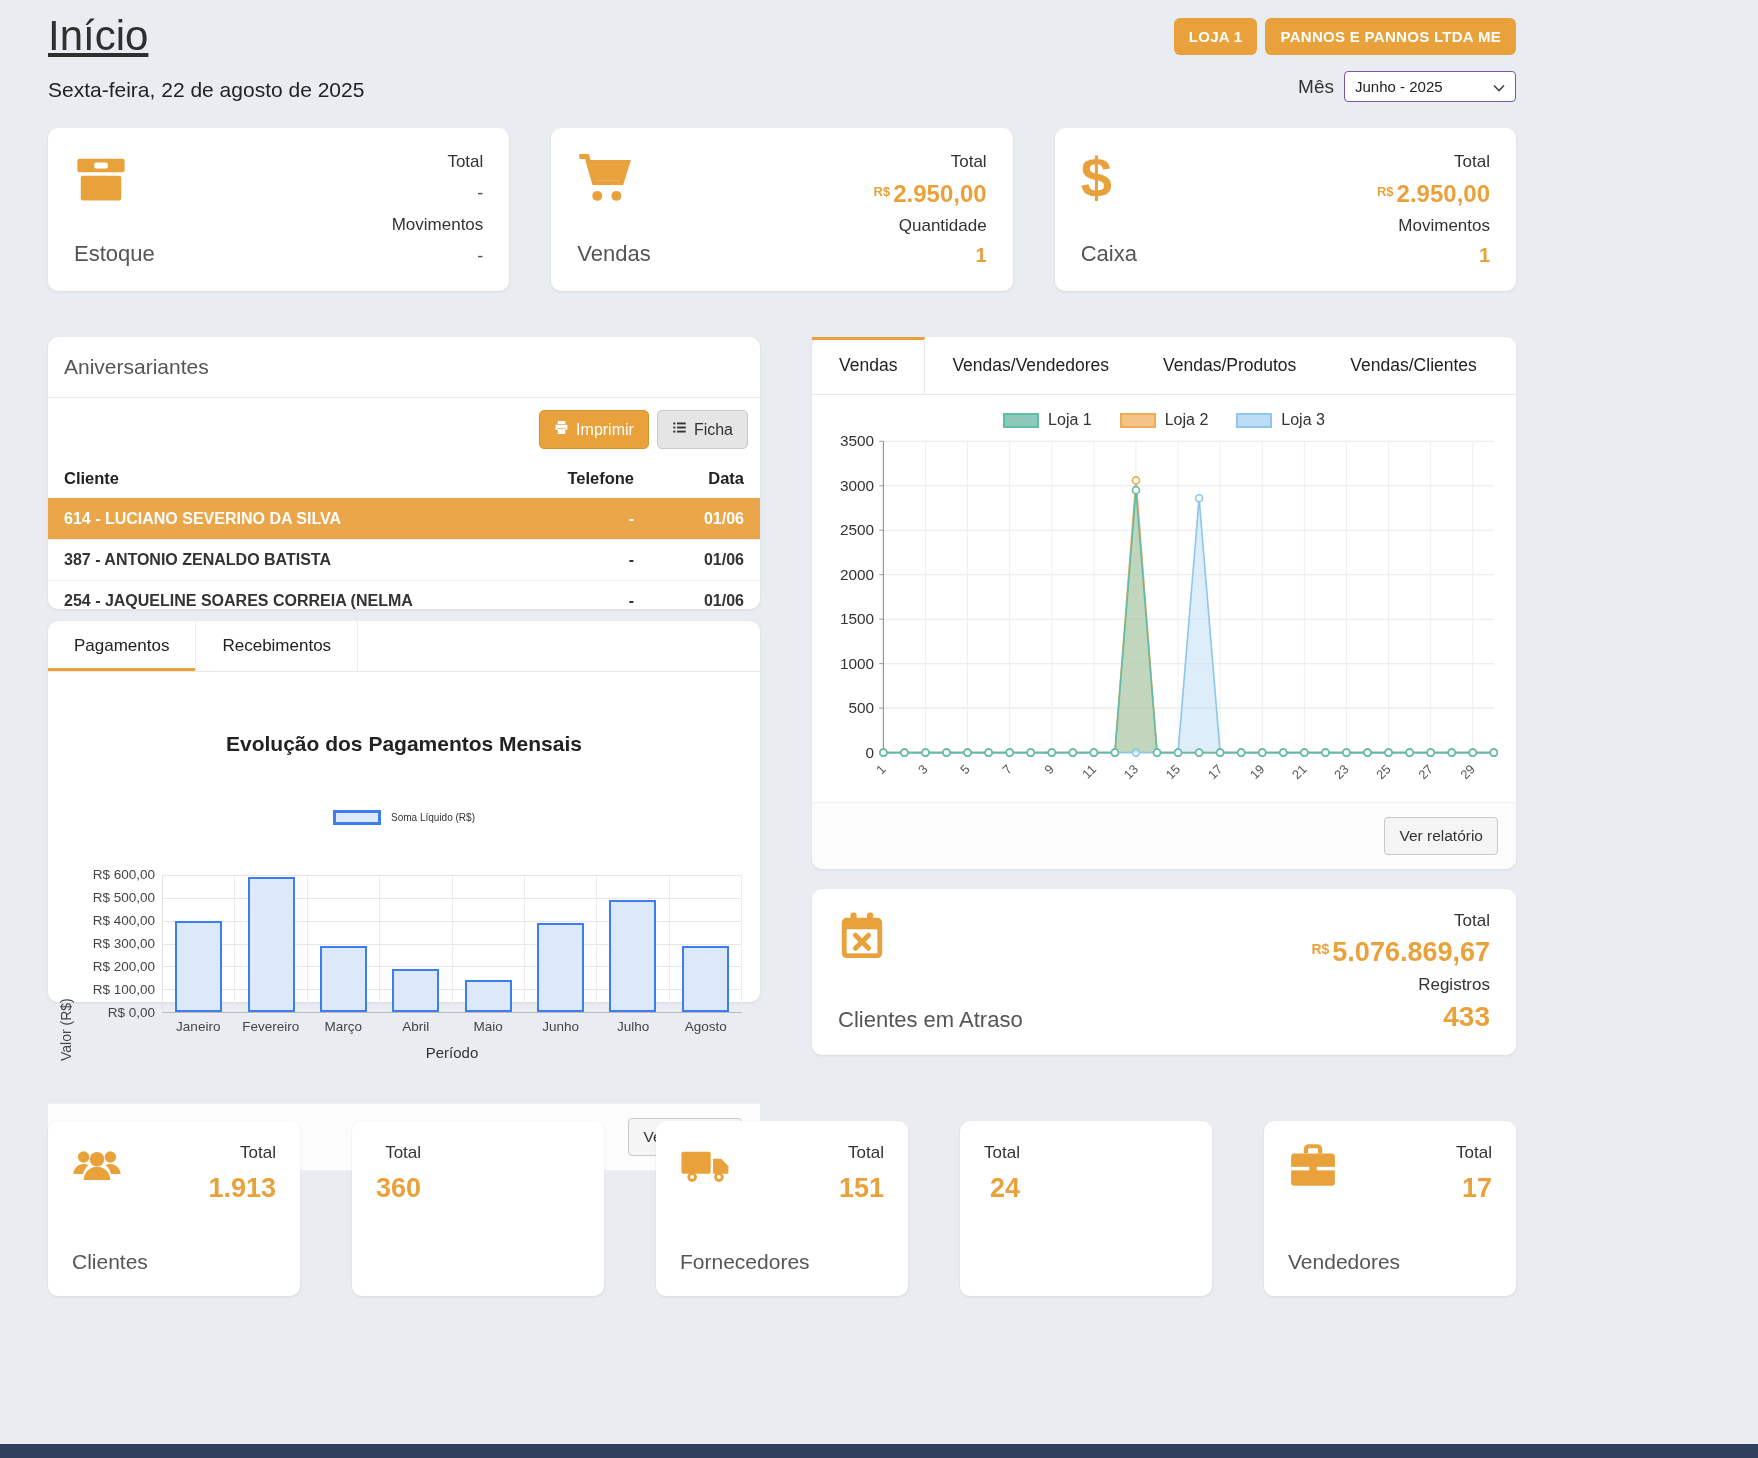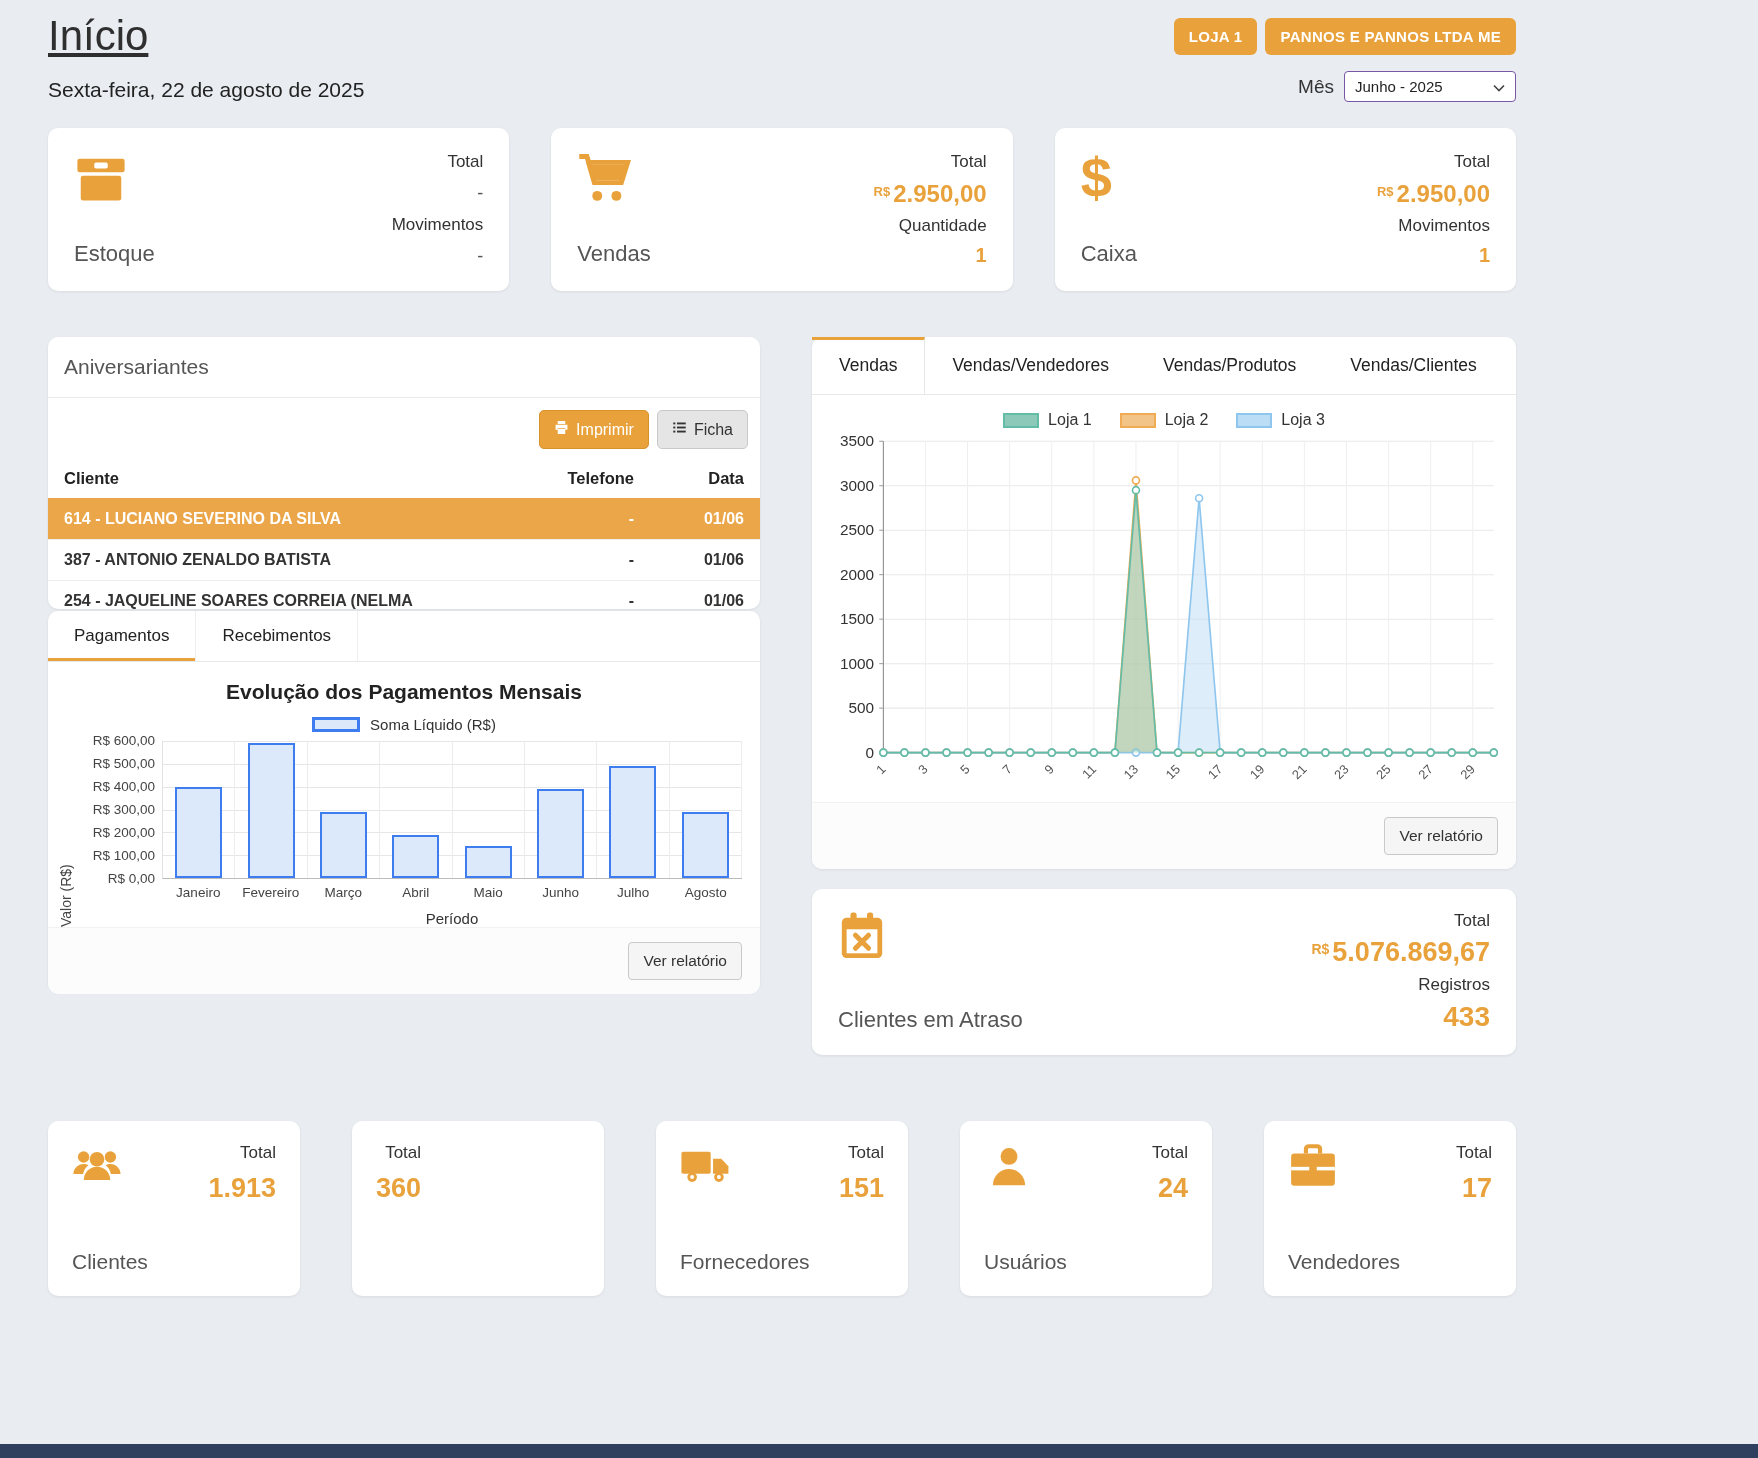--- a/index.html
+++ b/index.html
@@ -72,23 +72,23 @@
   .tabs { display:flex; border-bottom:1px solid #e8e8e8; }
   .tab { padding:15px 26px; font-size:17px; color:#222; cursor:pointer; border-right:1px solid #eee; }
   .tab.active { box-shadow:inset 0 -3px 0 #E9A23B; }
 
   
   .tabs2 { display:flex; border-bottom:1px solid #e8e8e8; }
   .tab2 { padding:18px 27px; font-size:17.5px; color:#222; cursor:pointer; }
   .tab2.active { border-top:3px solid #E9A23B; border-right:1px solid #e8e8e8; padding-top:15px; }
 
   
-  .pag-card { height:381px; margin-top:2px; display:flex; flex-direction:column; }
+  .pag-card { height:381px; margin-top:12px; display:flex; flex-direction:column;gap:42px; }
   .chart-title { text-align:center; font-weight:bold; font-size:21px; color:#222; margin-top:18px; }
-  .bar-legend { display:flex; justify-content:center; align-items:center; gap:10px; margin:12px 0 8px; font-size:15px; color:#333; }
+  .bar-legend { display:flex; justify-content:center; align-items:center; gap:10px; margin:12px 0 8px; font-size:10px; color:#333; }
   .bar-legend-swatch { width:48px; height:15px; border:3px solid; display:inline-block; }
   .bar-chart-row { display:flex; padding:0 18px 0 10px; }
   .bar-ytitle { writing-mode:vertical-rl; transform:rotate(180deg); font-size:14px; color:#444; display:flex; align-items:center; padding-left:2px; }
   .bar-main { flex:1; }
   .bar-upper { display:flex; }
   .bar-y-axis { width:86px; height:138px; display:flex; flex-direction:column; justify-content:space-between; align-items:flex-end; padding-right:7px; font-size:13.5px; color:#444; }
   .bar-ytick { height:0; line-height:0; overflow:visible; }
   .bar-plot { flex:1; position:relative; height:138px; border-bottom:1px solid #bbb; border-left:1px solid #e2e2e2; }
   .bar-grid { position:absolute; left:0; right:0; height:1px; background:#e6e6e6; }
   .bar-slots { position:absolute; inset:0; display:flex; }
@@ -605,29 +605,20 @@
         </span>
         <span class="bottom-label">Fornecedores</span>
       </div>
       <div class="bottom-right">
         <div class="bottom-total-label">Total</div>
         <div class="bottom-value">151</div>
       </div>
     </div>
 
     <div class="card bottom-card">
-      <div class="bottom-left">
-        <span class="bottom-icon">
-          <svg viewBox="0 0 24 24" fill="#E9A23B">
-              <circle cx="12" cy="7" r="4.4"></circle>
-              <path d="M3.6 22c0-4.6 3.8-8.4 8.4-8.4s8.4 3.8 8.4 8.4z"></path>
-            </svg>
-        </span>
-        <span class="bottom-label">Usuários</span>
-      </div>
       <div class="bottom-right">
         <div class="bottom-total-label">Total</div>
         <div class="bottom-value">24</div>
       </div>
     </div>
 
     <div class="card bottom-card">
       <div class="bottom-left">
         <span class="bottom-icon">
           <svg viewBox="0 0 24 22">

